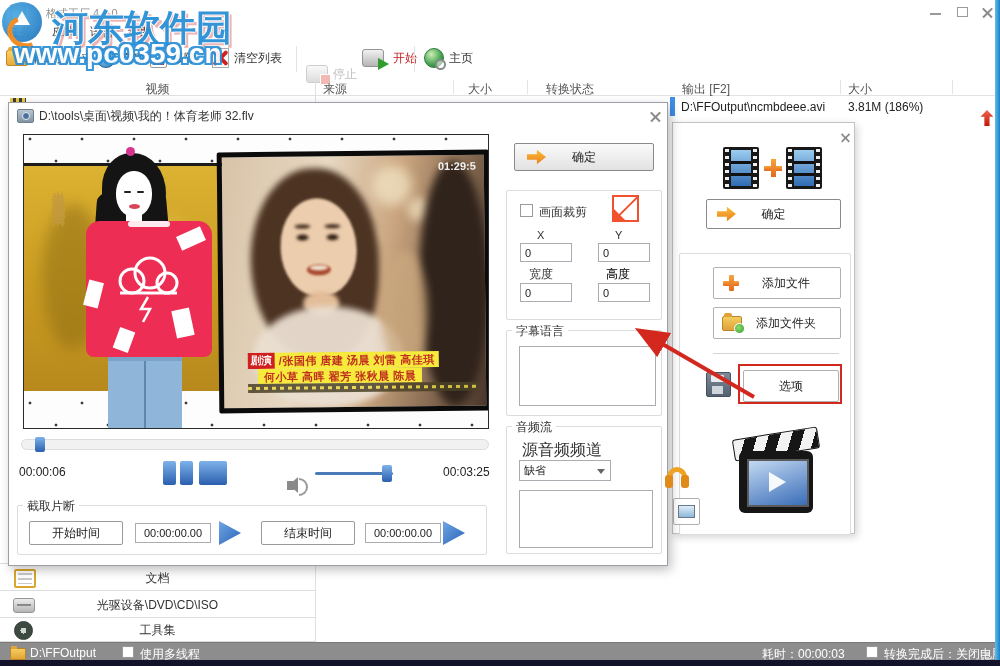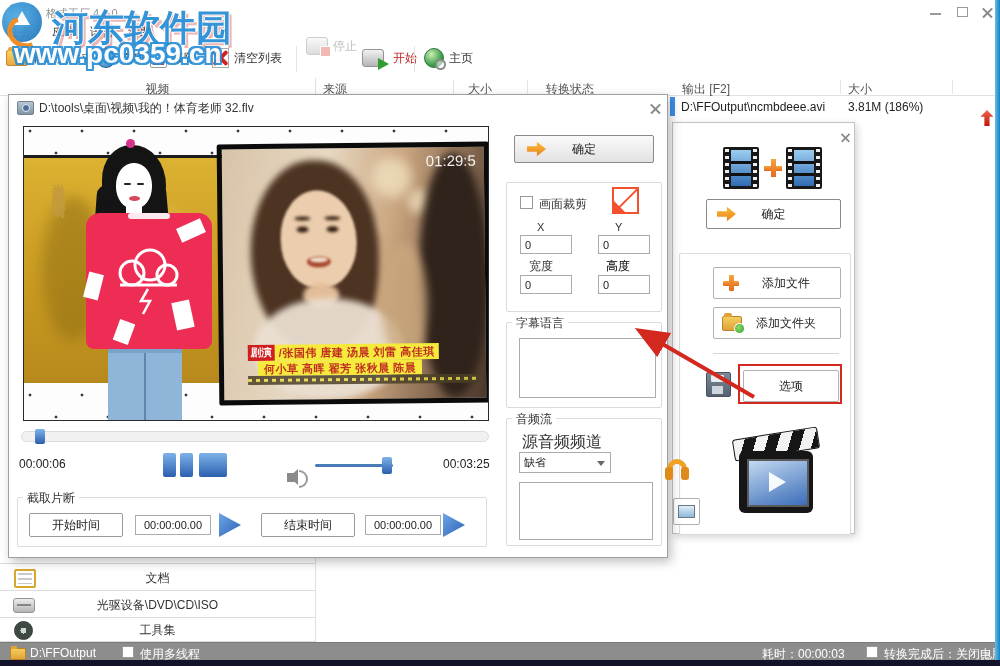--- a/index.html
+++ b/index.html
@@ -109,21 +109,21 @@
   </div>
   <div class="abs tbtn" style="left:150px;top:42px;">
     <span class="ic ic-doc red"></span>
     <span class="txt">移除</span>
   </div>
   <div class="abs tbtn" style="left:212px;top:42px;">
     <span class="ic ic-clear"></span>
     <span class="txt">清空列表</span>
   </div>
   <div class="abs colsep" style="left:296px;top:46px;height:26px;"></div>
-  <div class="abs tbtn" style="left:306px;top:30px;opacity:.85;">
+  <div class="abs tbtn" style="left:306px;top:58px;opacity:.85;">
     <span class="ic ic-cam stop" style="opacity:.55;"></span>
     <span class="txt" style="color:#b4b4b4;">停止</span>
   </div>
   <div class="abs tbtn" style="left:362px;top:42px;">
     <span class="ic ic-cam start"></span>
     <span class="txt" style="color:#c42222;margin-left:4px;">开始</span>
   </div>
   <div class="abs colsep" style="left:414px;top:46px;height:26px;"></div>
   <div class="abs tbtn" style="left:424px;top:42px;">
     <span class="ic ic-globe"></span>
@@ -214,21 +214,21 @@
       <div style="position:absolute;left:12px;top:30px;width:58px;height:44px;background:linear-gradient(160deg,#c3d9f2,#3a6db8);border:2px solid #5a5a5a;">
         <span class="playtri" style="position:absolute;left:20px;top:11px;width:17px;height:20px;"></span>
       </div>
     </div>
     <div class="btn" style="position:absolute;left:0px;top:375px;width:25px;height:25px;">
       <span class="ic ic-snap"></span>
     </div>
   </div>
 
   
-  <div class="abs" style="left:8px;top:94px;width:660px;height:464px;background:#fff;border:1px solid #9aa0a6;box-shadow:3px 4px 10px rgba(0,0,0,.25);z-index:10;">
+  <div class="abs" style="left:8px;top:102px;width:660px;height:464px;background:#fff;border:1px solid #9aa0a6;box-shadow:3px 4px 10px rgba(0,0,0,.25);z-index:10;">
     <span class="ic ic-camdlg" style="position:absolute;left:8px;top:6px;"></span>
     <div class="abs txt" style="left:30px;top:5px;font-size:12px;color:#333;">D:\tools\桌面\视频\我的！体育老师 32.flv</div>
     <div class="xmark" style="position:absolute;left:640px;top:7px;"></div>
 
     
     <div class="abs dots" style="left:14px;top:31px;width:466px;height:295px;background-color:#fdfdfd;border:1px solid #2a2a2a;overflow:hidden;">
       <div class="abs" style="left:0;top:28px;width:330px;height:3px;background:#1c1c1c;"></div>
       <div class="abs" style="left:0;top:31px;width:196px;height:225px;background:linear-gradient(180deg,#dcb232 0%,#c99b20 55%,#b7891d 100%);">
         <span class="blob" style="left:18px;top:38px;width:62px;height:145px;background:#8a6a15;filter:blur(7px);opacity:.5;"></span>
         <span class="blob" style="left:118px;top:55px;width:52px;height:125px;background:#eed478;filter:blur(9px);opacity:.6;"></span>
@@ -278,21 +278,21 @@
           <span class="blob" style="left:44px;top:26px;width:16px;height:4px;background:#3a2617;filter:blur(1px);"></span>
           <span class="blob" style="left:16px;top:36px;width:12px;height:6px;background:#2e1d12;filter:blur(1px);"></span>
           <span class="blob" style="left:46px;top:36px;width:12px;height:6px;background:#2e1d12;filter:blur(1px);"></span>
           <span class="blob" style="left:26px;top:66px;width:24px;height:11px;background:#a8492f;"></span>
           <span class="blob" style="left:29px;top:67px;width:18px;height:5px;background:#f2e0ce;"></span>
         </div>
         <span class="blob" style="left:80px;top:135px;width:36px;height:24px;background:#e3bd99;filter:blur(2px);"></span>
         <span class="blob" style="left:30px;top:150px;width:150px;height:101px;background:#eadfd2;filter:blur(3px);opacity:.95;"></span>
         <span class="blob" style="left:196px;top:6px;width:70px;height:245px;background:#30231b;filter:blur(4px);"></span>
         <span class="blob" style="left:158px;top:95px;width:46px;height:120px;background:#caa87e;filter:blur(5px);opacity:.8;"></span>
-        <div class="abs txt" style="right:8px;top:5px;font-size:15px;color:rgba(255,255,255,.92);">01:29:5</div>
+        <div class="abs txt" style="right:8px;top:5px;font-size:11px;color:rgba(255,255,255,.92);font-weight:bold;">01:29:5</div>
         <div class="abs" style="left:24px;top:196px;height:16px;display:flex;">
           <span style="background:#cf1f1f;color:#fff;font-size:10.5px;font-weight:bold;padding:1px 3px 0;">剧演</span>
           <span class="txt" style="background:#f6ea3c;color:#c03020;font-size:11px;font-weight:bold;padding:1px 4px 0;letter-spacing:.5px;">/张国伟 唐建 汤晨 刘雷 高佳琪</span>
         </div>
         <div class="abs txt" style="left:34px;top:212px;height:15px;background:#f6ea3c;color:#c03020;font-size:11px;font-weight:bold;padding:1px 6px 0;letter-spacing:.5px;">何小草 高晖 翟芳 张秋晨 陈晨</div>
         <div class="abs" style="left:24px;top:227px;width:230px;height:9px;background:#4a4026;background-image:repeating-linear-gradient(90deg,#e8d84a 0 4px,transparent 4px 8px);background-size:100% 3px;background-position:0 3px;background-repeat:no-repeat;opacity:.85;"></div>
       </div>
     </div>
 
     

